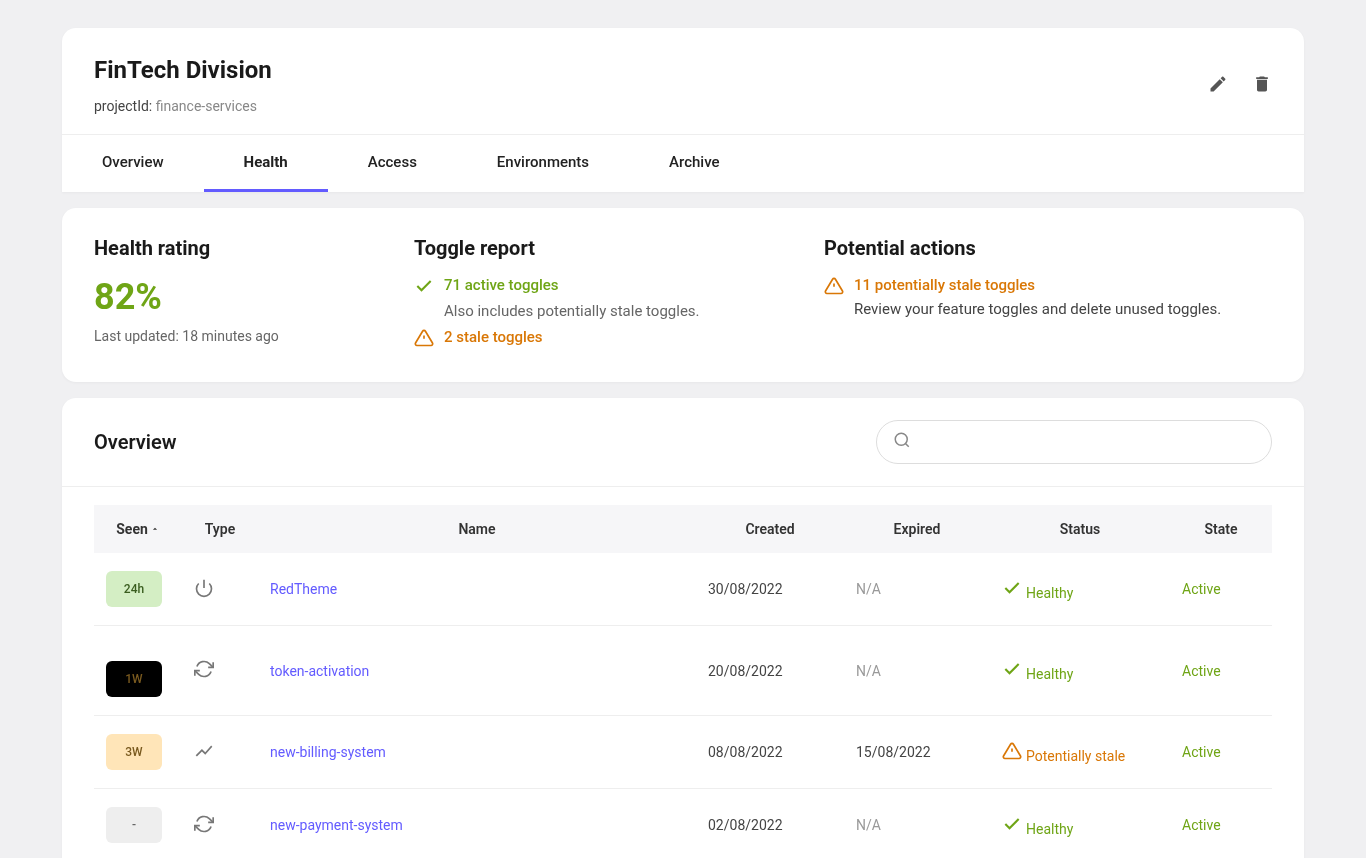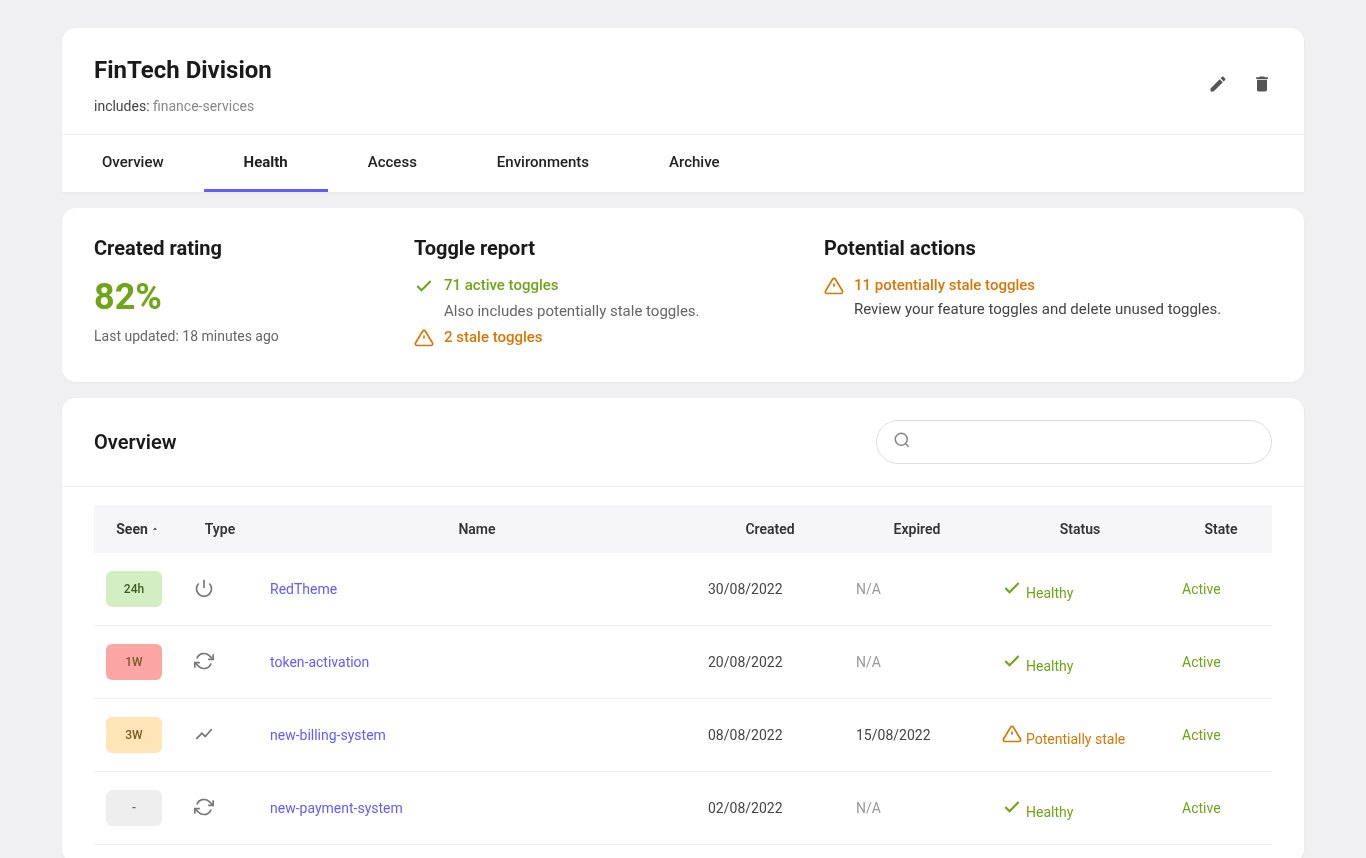--- a/index.html
+++ b/index.html
@@ -41,21 +41,21 @@
   .table-wrapper { padding: 18px 32px; }
   table { width: 100%; border-collapse: collapse; }
   thead tr { background: #f6f6f8; }
   th { text-align: center; font-size: 14px; font-weight: 600; color: #333; padding: 16px 12px; }
   th.sort-col { font-weight: 700; }
   th .sort-arrow { display: inline-block; margin-left: 2px; }
   tbody tr { border-bottom: 1px solid #eee; }
   td { padding: 18px 12px; font-size: 14px; color: #444; vertical-align: middle; }
   .seen-badge { display: inline-flex; justify-content: center; align-items: center; width: 56px; height: 36px; border-radius: 6px; font-size: 12px; font-weight: 500; }
   .seen-24h { background: #d4eec4; color: #3a5d1f; }
-  .seen-1w { background: #fca5a5; color: #7a5a1f; }
+  .seen-1w { background: #000000; color: #7a5a1f; margin-top: 17px; }
   .seen-3w { background: #ffe5b8; color: #7a5a1f; }
   .seen-dash { background: #eee; color: #666; }
   .type-icon { color: #777; display: inline-flex; }
   .name-link { color: #635bff; cursor: pointer; }
   .status-cell { display: flex; align-items: flex-end; gap: 4px; }
   .status-text.healthy { color: #6fa516; }
   .status-text.stale { color: #d97706; }
   .state-text { color: #6fa516; }
   
   .col-seen { width: 88px; }
@@ -67,21 +67,21 @@
   .col-state { width: 102px; }
 </style>
 </head>
 <body>
 
 <div class="card project-card">
   <div class="project-header">
     <div>
       <h1 class="project-title">FinTech Division</h1>
       <div class="project-meta">
-        <span>includes:</span>
+        <span>projectId:</span>
         <span class="val">finance-services</span>
       </div>
     </div>
     <div class="header-actions">
       <span class="icon-btn">
         <svg width="20" height="20" viewBox="0 0 24 24" fill="currentColor">
             <path d="M3 17.25V21h3.75L17.81 9.94l-3.75-3.75L3 17.25zM20.71 7.04c.39-.39.39-1.02 0-1.41l-2.34-2.34c-.39-.39-1.02-.39-1.41 0l-1.83 1.83 3.75 3.75 1.83-1.83z"></path>
           </svg>
       </span>
       <span class="icon-btn">
@@ -95,21 +95,21 @@
       <div class="tab">Overview</div>
       <div class="tab active">Health</div>
       <div class="tab">Access</div>
       <div class="tab">Environments</div>
       <div class="tab">Archive</div>
     </div>
 </div>
 
 <div class="card stats-card">
   <div class="stats-col col-health">
-    <h3>Created rating</h3>
+    <h3>Health rating</h3>
     <div class="health-value">82%</div>
     <div class="health-updated">Last updated: 18 minutes ago</div>
   </div>
   <div class="stats-col col-report">
     <h3>Toggle report</h3>
     <div class="report-line">
       <span class="check-icon">
         <svg width="20" height="20" viewBox="0 0 24 24" fill="none" stroke="currentColor" stroke-width="2.5">
             <polyline points="20 6 9 17 4 12"></polyline>
           </svg>

